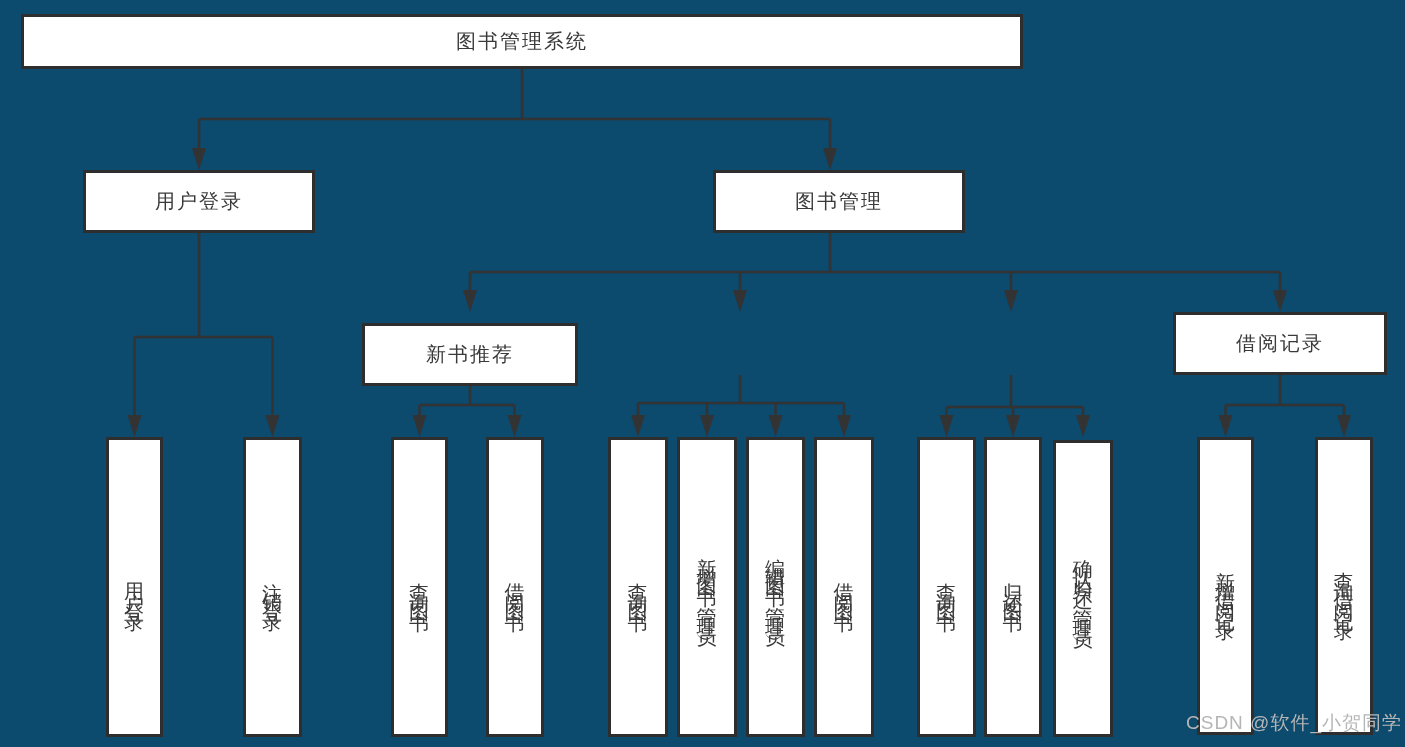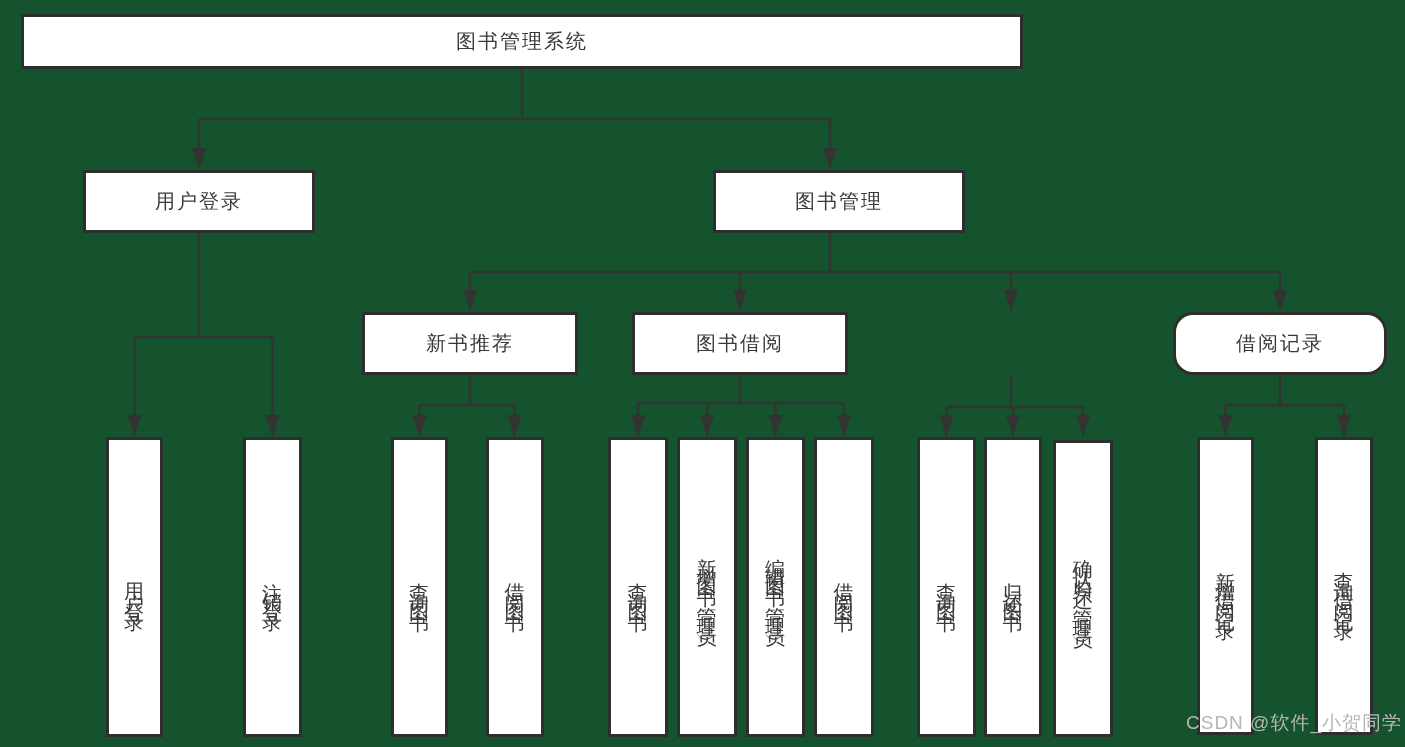--- a/index.html
+++ b/index.html
@@ -5,21 +5,21 @@
   html, body {
     margin: 0;
     padding: 0;
     background: #ffffff;
     font-family: "Liberation Sans", "DejaVu Sans", sans-serif;
   }
   #stage {
     position: relative;
     width: 1405px;
     height: 747px;
-    background: #14532d;
+    background: #0c4a6e;
     overflow: hidden;
   }
   #connectors {
     position: absolute;
     left: 0; top: 0;
     width: 1405px; height: 747px;
     z-index: 0;
   }
   .node {
     position: absolute;
@@ -141,27 +141,24 @@
     <span>图书管理系统</span>
   </div>
 
   <div class="node hnode" style="left:83px; top:170px; width:232px; height:63px;">
     <span>用户登录</span>
   </div>
   <div class="node hnode" style="left:713px; top:170px; width:252px; height:63px;">
     <span>图书管理</span>
   </div>
 
-  <div class="node hnode" style="left:362px; top:312px; width:216px; height:63px;">
+  <div class="node hnode" style="left:362px; top:323px; width:216px; height:63px;">
     <span>新书推荐</span>
   </div>
-  <div class="node hnode" style="left:632px; top:312px; width:216px; height:63px;">
-    <span>图书借阅</span>
-  </div>
-  <div class="node hnode" style="left:1173px; top:312px; width:214px; height:63px;border-radius:20px;">
+  <div class="node hnode" style="left:1173px; top:312px; width:214px; height:63px;">
     <span>借阅记录</span>
   </div>
 
   <div class="node vnode" style="left:106px; top:437px; width:57px; height:300px;">
     <span class="vtext">用户登录</span>
   </div>
   <div class="node vnode" style="left:243px; top:437px; width:59px; height:300px;">
     <span class="vtext">注销登录</span>
   </div>
 

